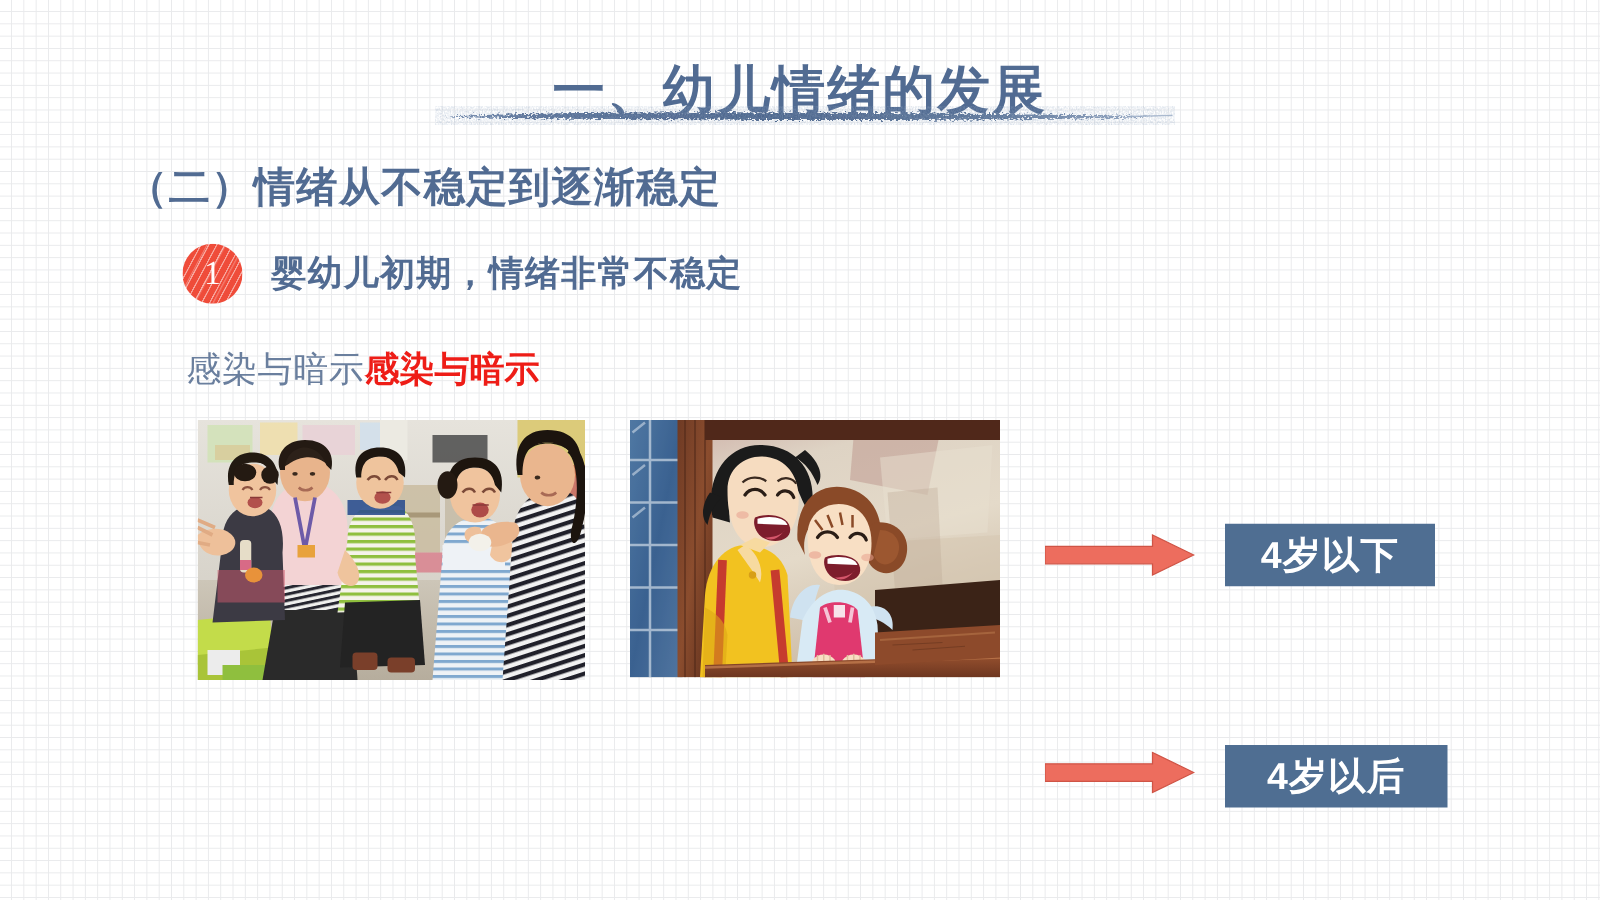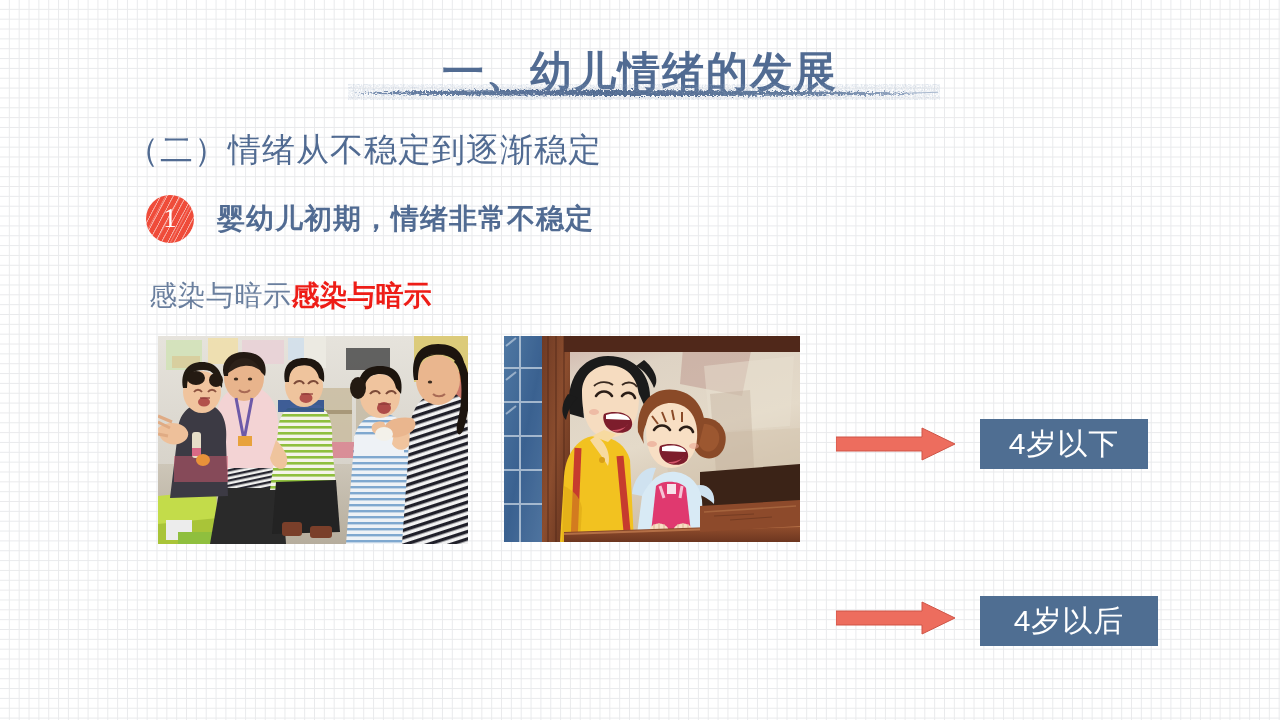--- a/index.html
+++ b/index.html
@@ -41,23 +41,23 @@
     position:absolute;
     left:348px; top:84px;
     width:592px; height:16px;
     overflow:hidden;
   }
   .brush svg{ display:block; }
 
   
   .heading-2{
     position:absolute;
-    left:126px; top:128px;
+    left:101px; top:128px;
     font-size:33px;
-    font-weight:normal;
+    font-weight:bold;
     color:#516b92;
     letter-spacing:1px;
     white-space:nowrap;
   }
 
   
   .badge-row{
     position:absolute;
     left:146px; top:195px;
     display:flex;
@@ -137,21 +137,21 @@
 
   
   .slate-box{
     position:absolute;
     background:#4f6e92;
     display:flex;
     align-items:center;
     justify-content:center;
     color:#ffffff;
     font-size:30px;
-    font-weight:normal;
+    font-weight:bold;
     letter-spacing:1px;
     white-space:nowrap;
   }
   #box-under4{ left:980px; top:419px; width:168px; height:50px; }
   #box-over4 { left:980px; top:596px; width:178px; height:50px; }
 
   
   .bottom-caption{
     position:absolute;
     left:489px; top:601px;

